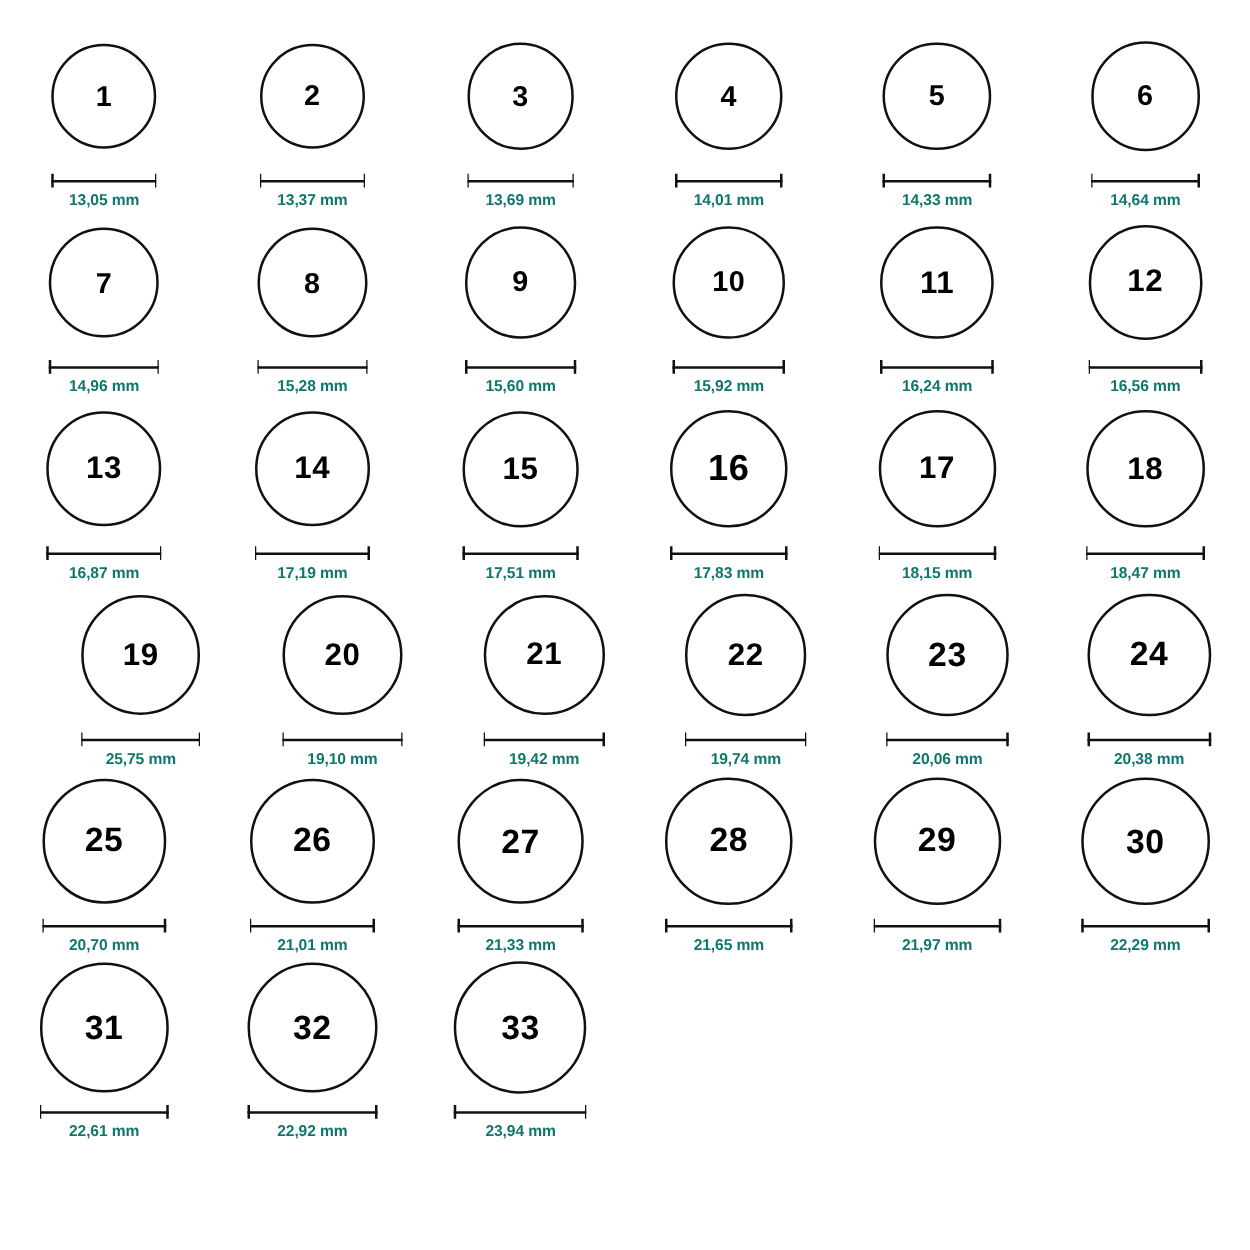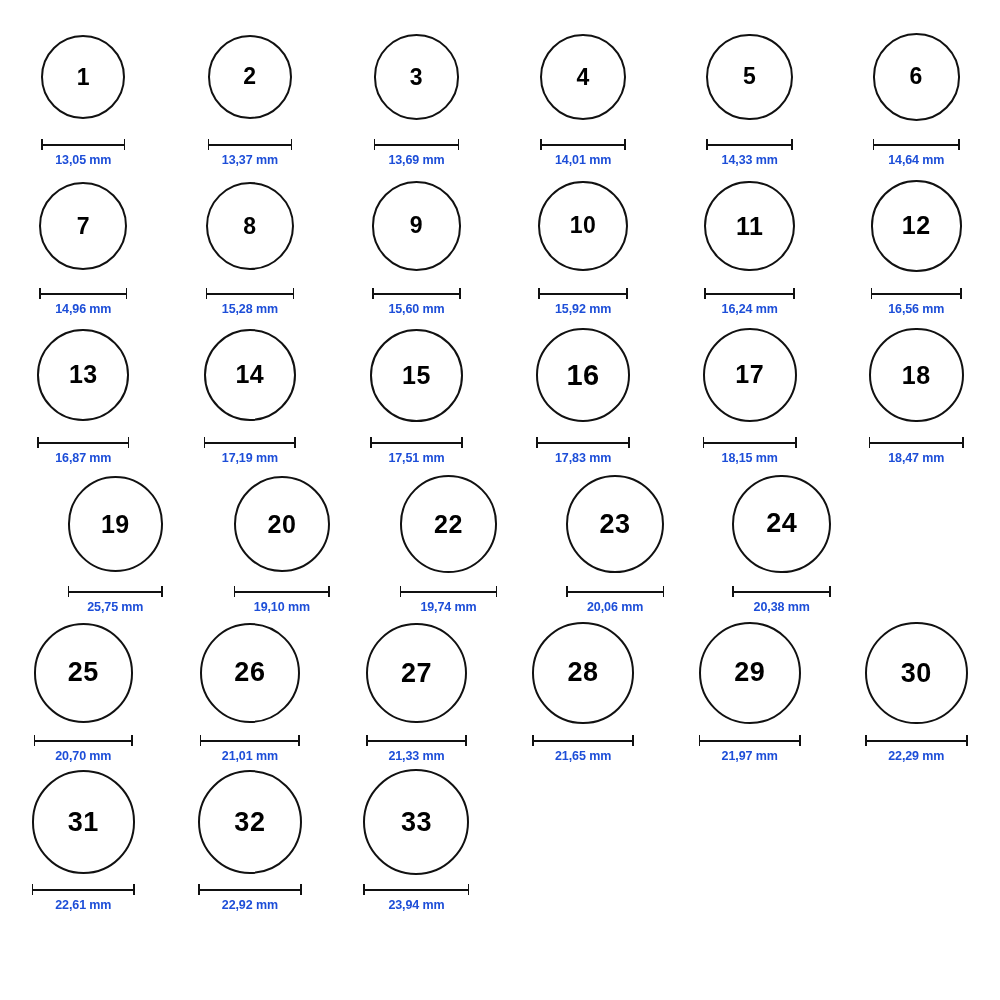--- a/index.html
+++ b/index.html
@@ -73,21 +73,21 @@
     width: 1.6px;
     height: 11px;
     background: #111111;
   }
   .measure .tick-l { left: 0; }
   .measure .tick-r { right: 0; }
   .mm-label {
     margin-top: 4px;
     font-size: 12.5px;
     font-weight: bold;
-    color: #1d4ed8;
+    color: #0f766e;
     white-space: nowrap;
     letter-spacing: -0.1px;
   }
 </style>
 </head>
 <body>
 
 <div id="chart">
     <div class="row" style="height: 149px;">
       <div class="cell">
@@ -351,20 +351,33 @@
         </div>
         <div class="measure" style="width: 96.2222px;">
           <div class="bar"></div>
           <div class="tick-l"></div>
           <div class="tick-r"></div>
         </div>
         <div class="mm-label">19,10 mm</div>
       </div>
       <div class="cell">
         <div class="circle-wrap" style="height: 110px;">
+          <div class="circle" style="width: 96.8687px; height: 96.8687px;">
+            <span class="size-num" style="font-size: 25px;">21</span>
+          </div>
+        </div>
+        <div class="measure" style="width: 96.8687px;">
+          <div class="bar"></div>
+          <div class="tick-l"></div>
+          <div class="tick-r"></div>
+        </div>
+        <div class="mm-label">19,42 mm</div>
+      </div>
+      <div class="cell">
+        <div class="circle-wrap" style="height: 110px;">
           <div class="circle" style="width: 97.5152px; height: 97.5152px;">
             <span class="size-num" style="font-size: 25px;">22</span>
           </div>
         </div>
         <div class="measure" style="width: 97.5152px;">
           <div class="bar"></div>
           <div class="tick-l"></div>
           <div class="tick-r"></div>
         </div>
         <div class="mm-label">19,74 mm</div>

